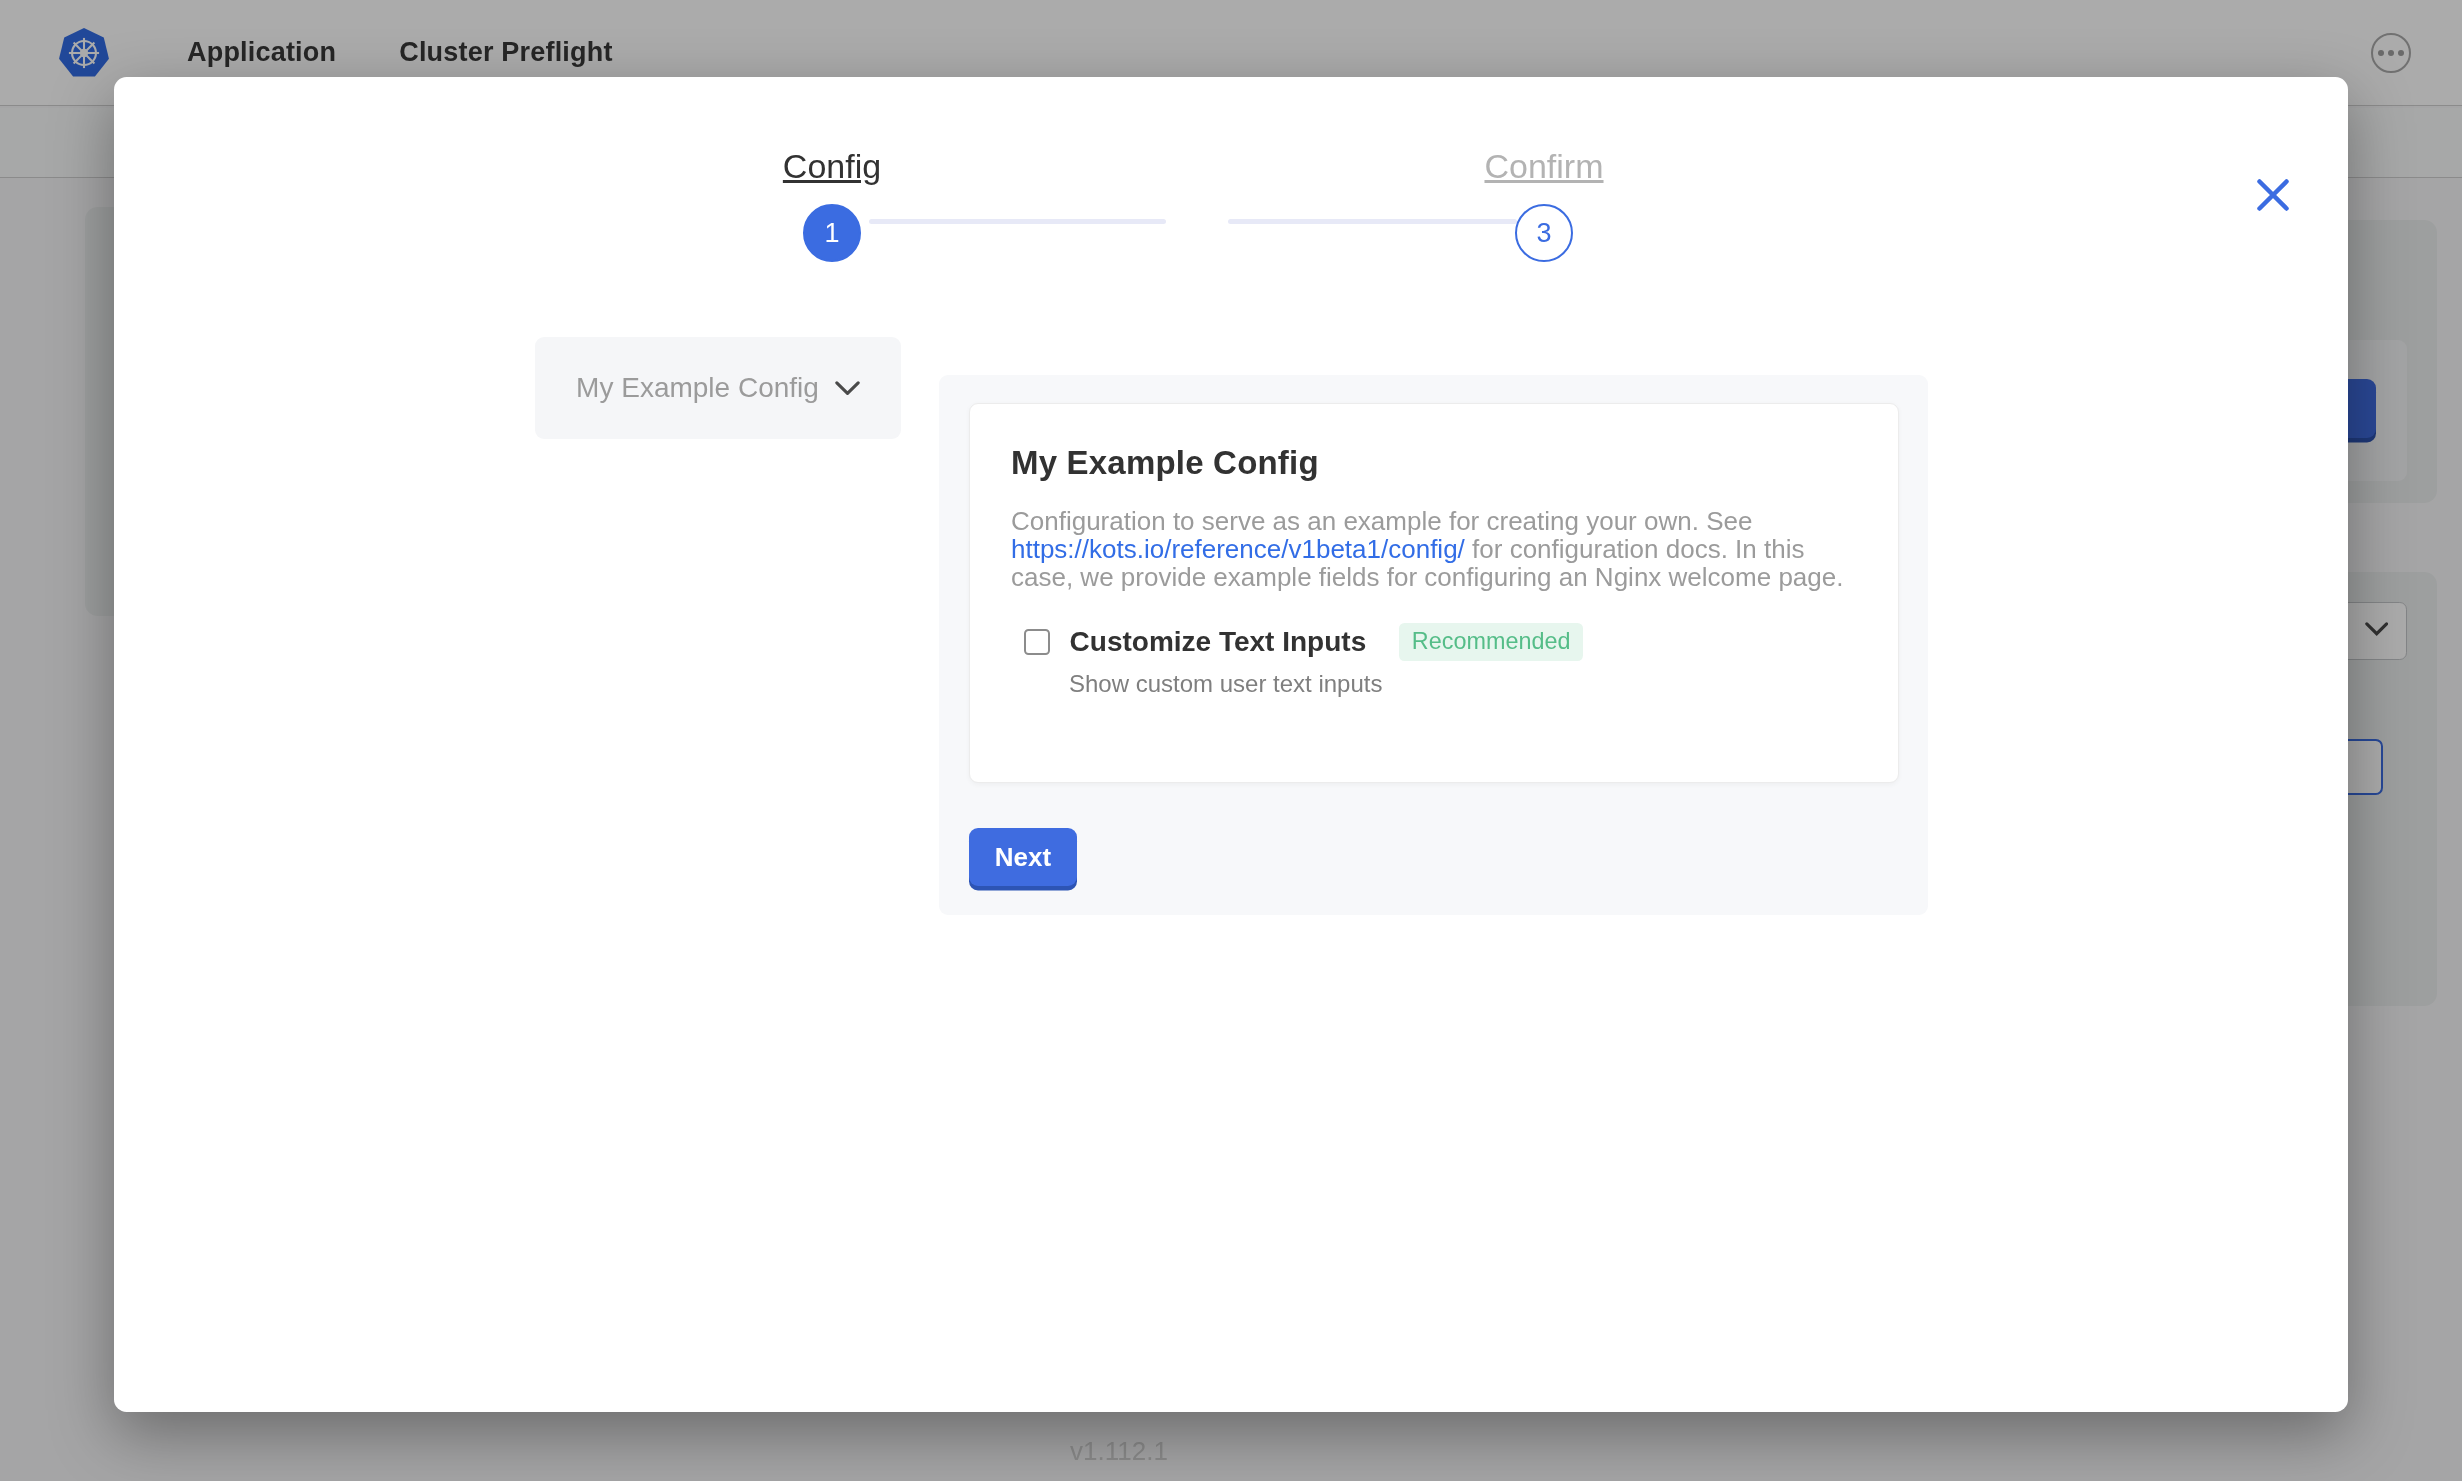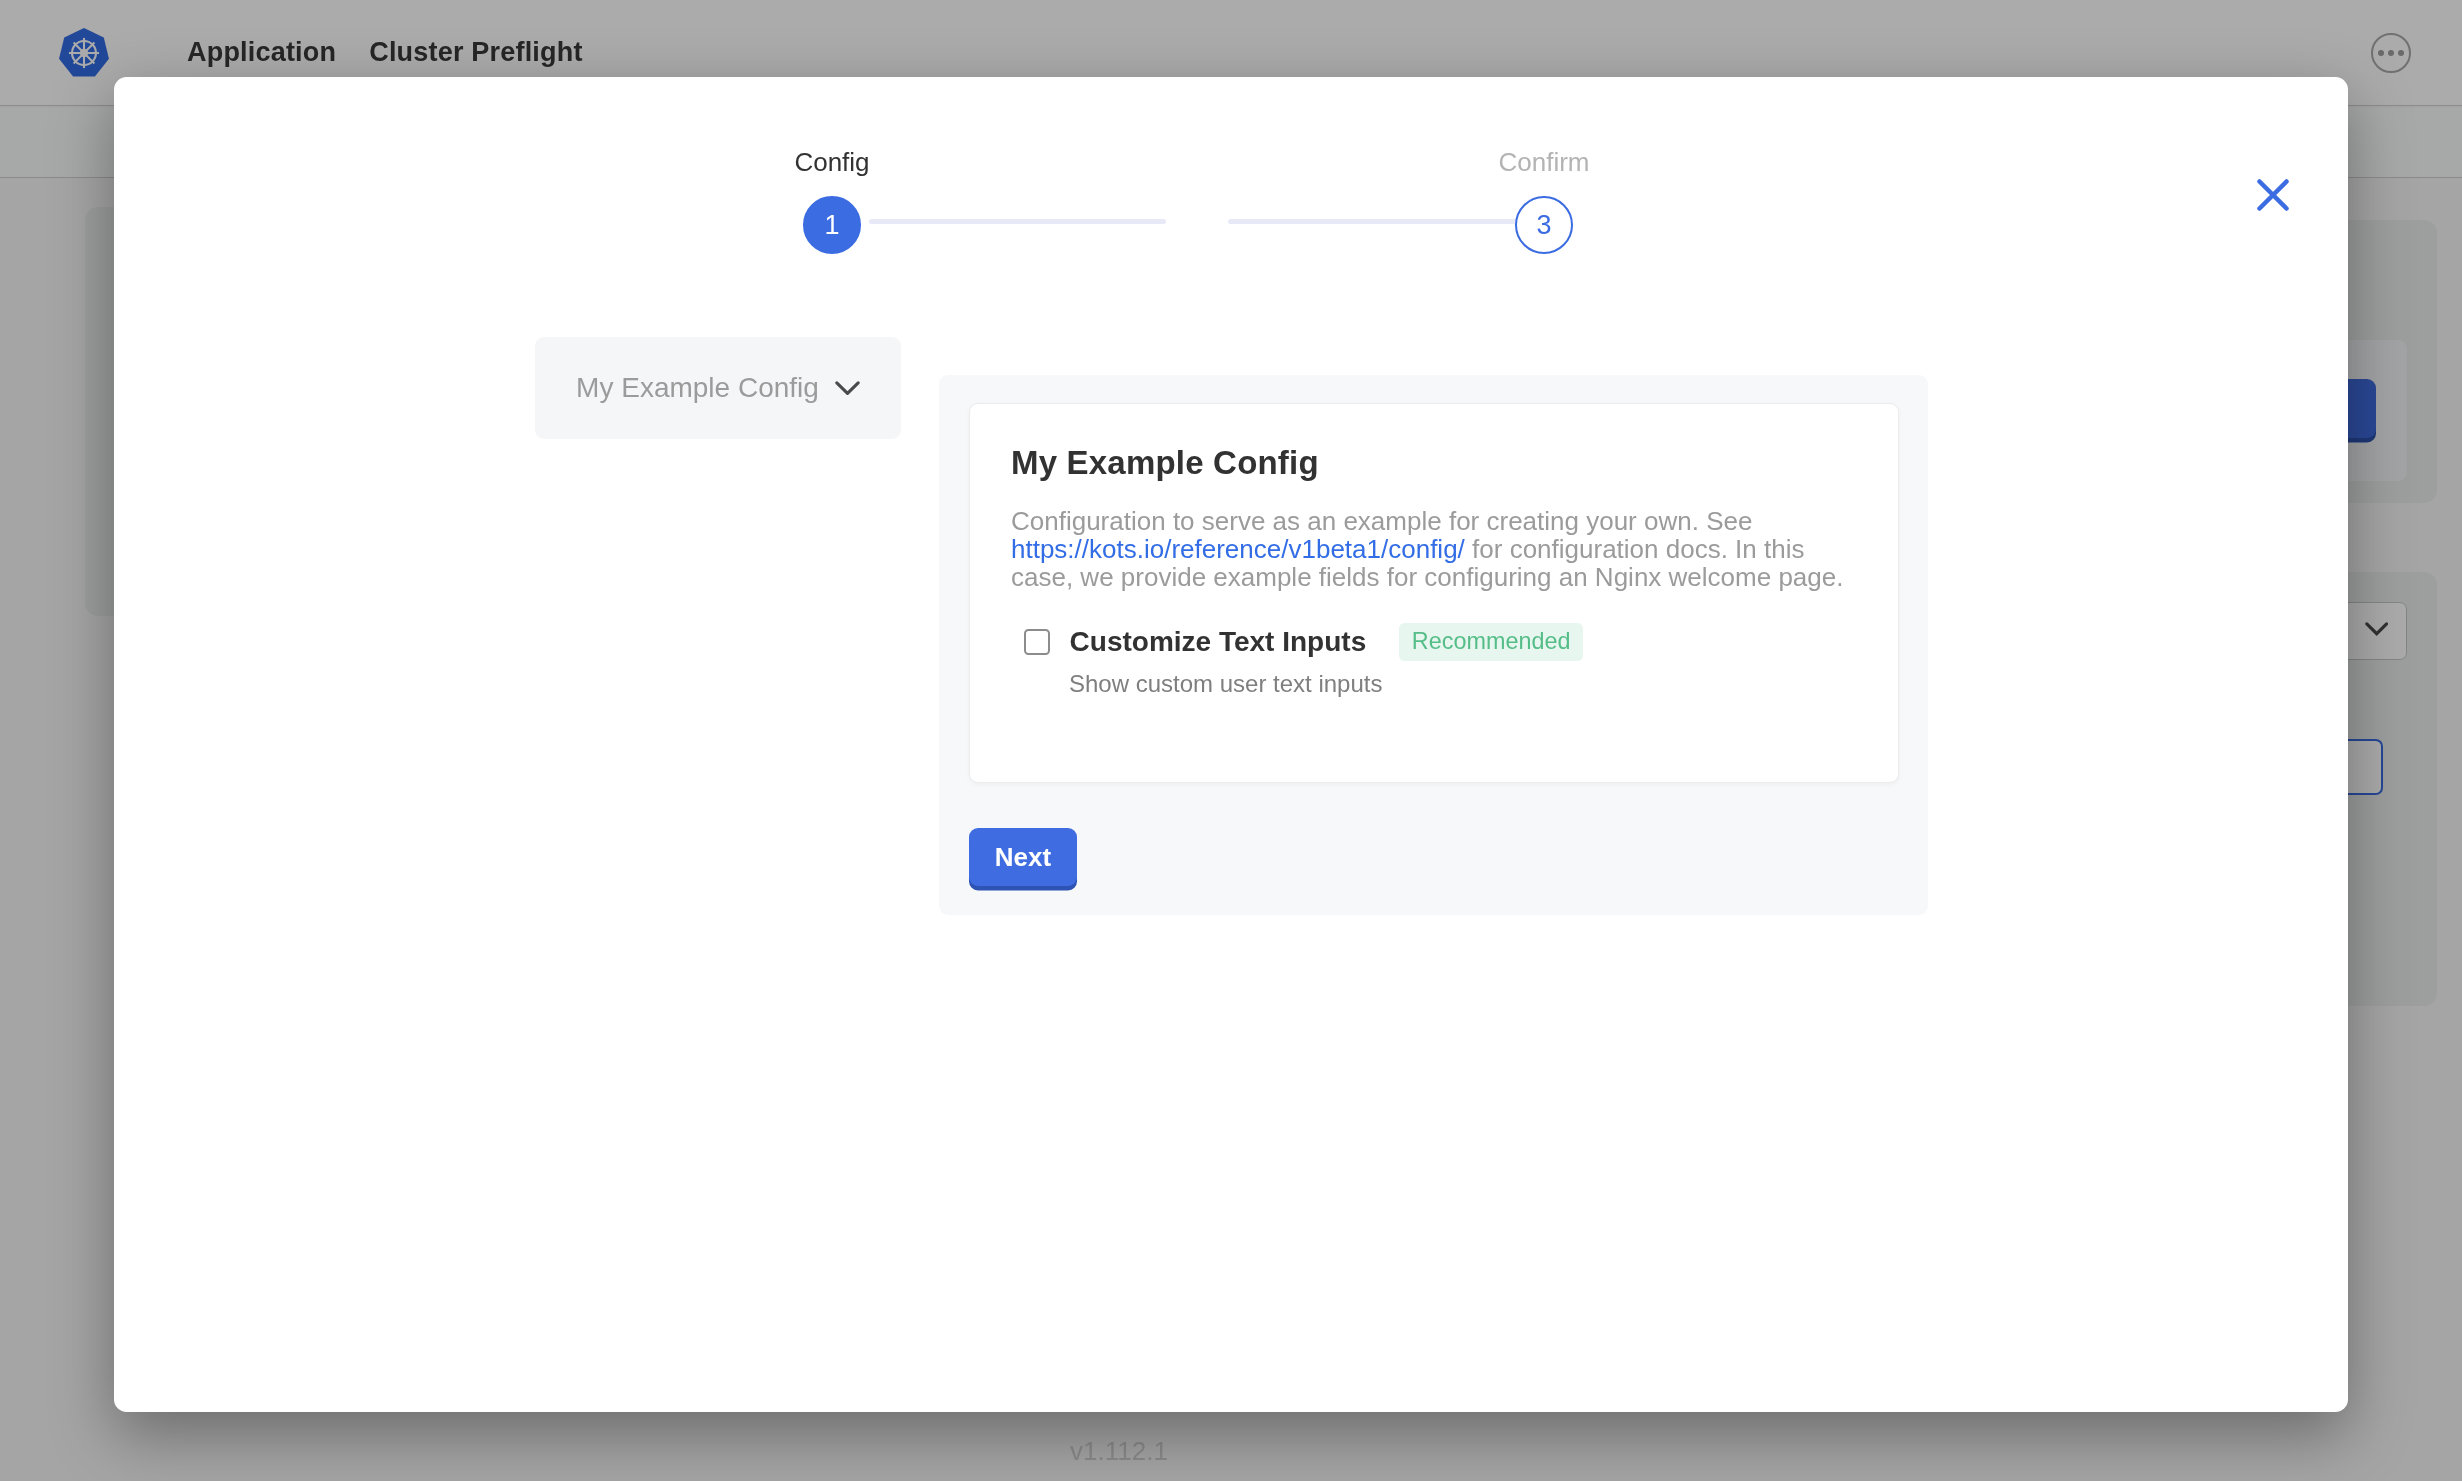--- a/index.html
+++ b/index.html
@@ -12,21 +12,21 @@
   }
   .screen { position:absolute; inset:0; width:2462px; height:1481px; overflow:hidden; }
 
   
   .nav {
     position:absolute; left:0; top:0; width:2462px; height:106px;
     background:#ffffff; border-bottom:1.8px solid #cfcfcf;
     display:flex; align-items:center;
   }
   .nav-logo { width:52px; height:52px; margin-left:58px; flex:0 0 auto; }
-  .nav-items { display:flex; align-items:center; margin-left:77px; gap:33px; }
+  .nav-items { display:flex; align-items:center; margin-left:77px; gap:63px; }
   .nav-item {
     font-size:27px; font-weight:600; color:#3a3a3a; letter-spacing:0.2px;
     background:none; border:none; font-family:inherit; cursor:pointer;
   }
   .nav-menu {
     position:absolute; right:51px; top:33px; width:40px; height:40px;
     border:2.7px solid #a9a9a9; border-radius:50%;
     display:flex; align-items:center; justify-content:center; gap:3.6px;
     background:transparent; cursor:pointer;
   }
@@ -86,21 +86,21 @@
   .stepper { position:absolute; left:0; top:0; width:100%; height:198px; }
   .connector {
     position:absolute; top:142px; height:5.4px; background:#e7e9f7; border-radius:2.7px;
   }
   .connector.c1 { left:755px;  width:297px; }
   .connector.c2 { left:1114px; width:289px; }
   .step { position:absolute; width:234px; transform:translateX(-50%); text-align:center; }
   .step.s1 { left:718px;  top:70px; }
   .step.s2 { left:1078px; top:70px; }
   .step.s3 { left:1430px; top:70px; }
-  .step-label { font-size:26px; font-weight:500; color:#b3b3b3; display:block; }
+  .step-label { font-size:34px; font-weight:500; color:#b3b3b3; display:block;text-decoration:underline; }
   .step.active .step-label { color:#323232; }
   .step-circle {
     margin:18px auto 0; width:58px; height:58px; border-radius:50%;
     background:#ffffff; border:2.7px solid #3b6ce1; color:#3b6ce1;
     font-size:27px; display:flex; align-items:center; justify-content:center;
     cursor:pointer;
   }
   .step.active .step-circle { background:#3b6ce1; color:#ffffff; }
 
   

